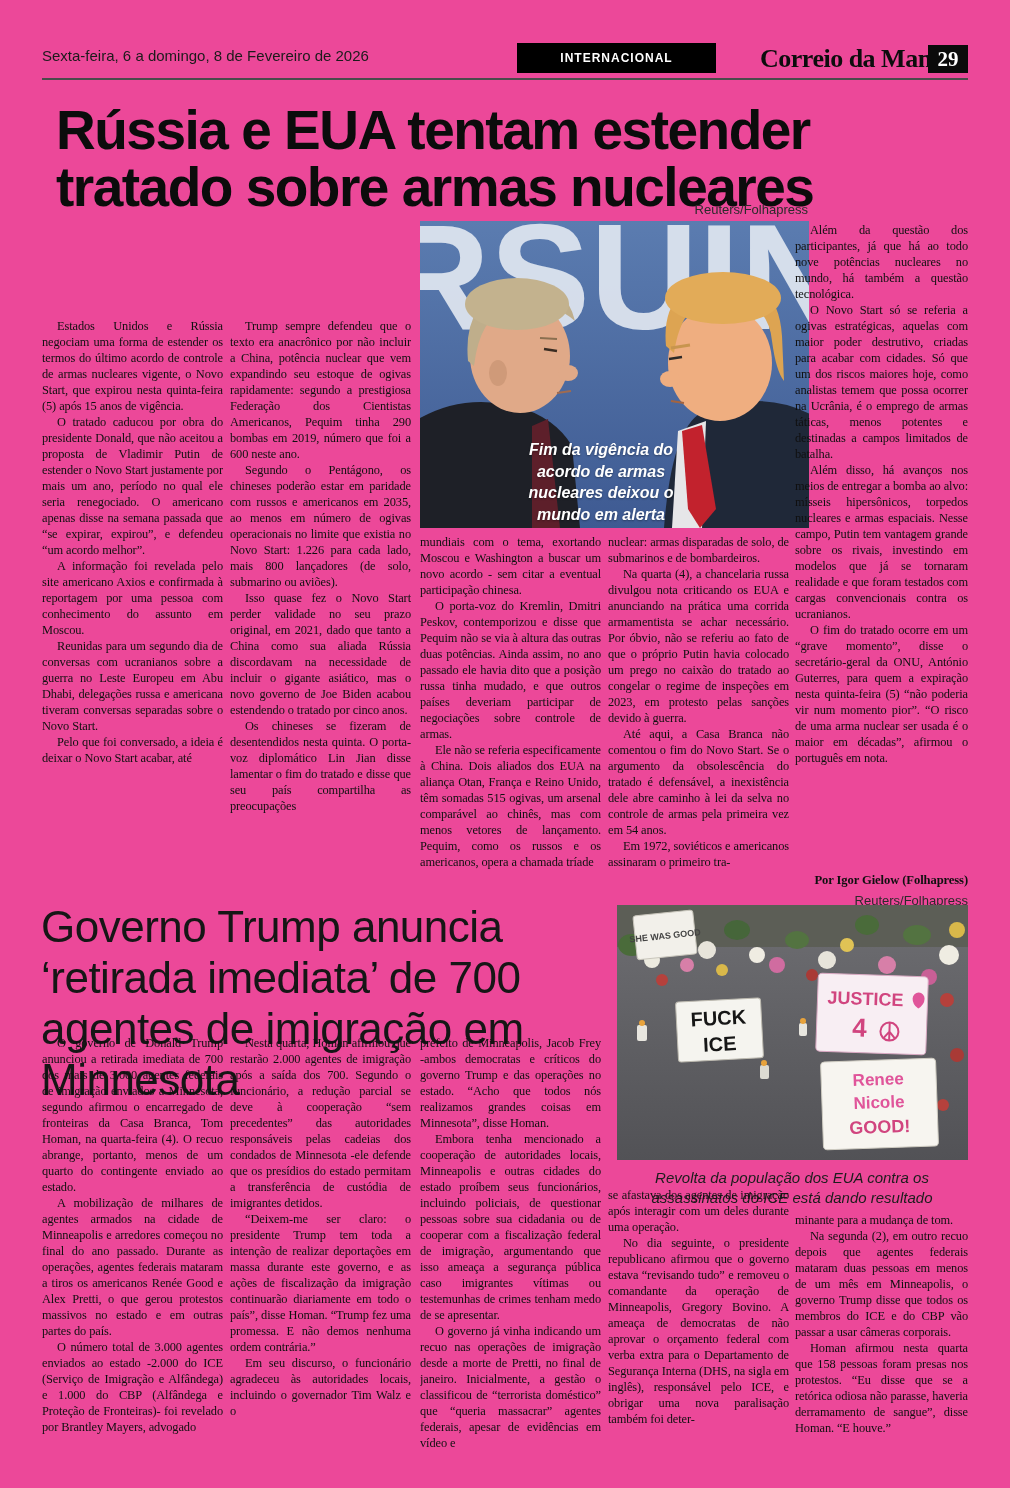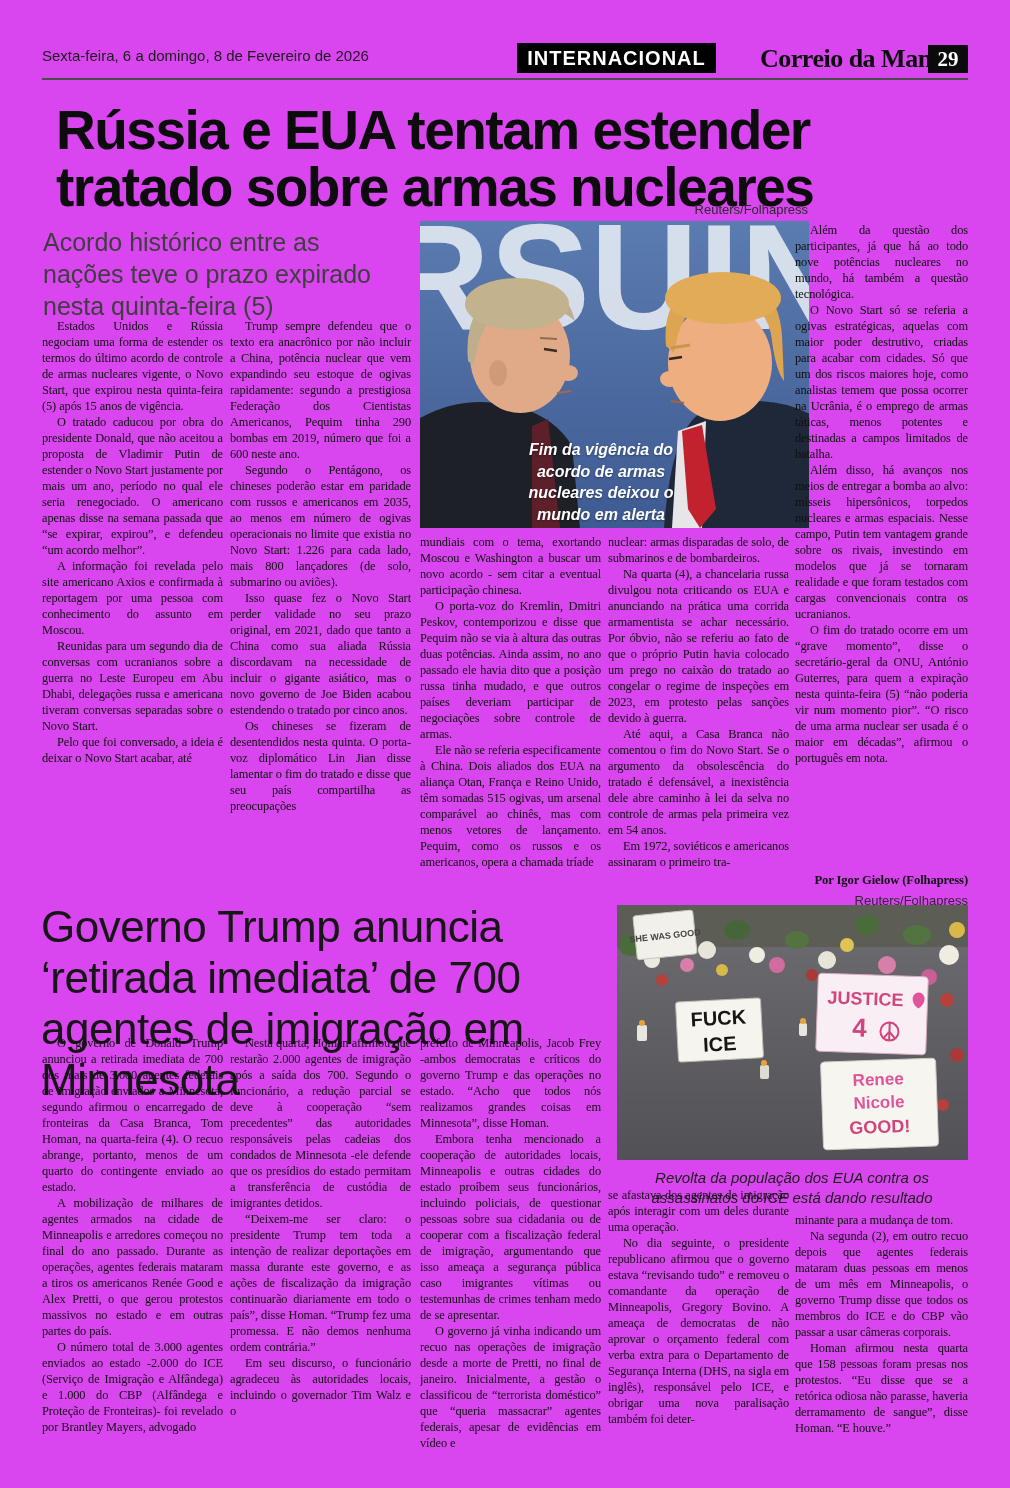--- a/index.html
+++ b/index.html
@@ -1,23 +1,23 @@
 <!DOCTYPE html>
 <html lang="pt"><head>
 <meta charset="utf-8">
 <style>
   html,body{margin:0;padding:0;background:#e9e9e9;}
-  .page{position:relative;width:1010px;height:1488px;background:#d946ef;margin:0 auto;
+  .page{position:relative;width:1010px;height:1488px;background:#ec4899;margin:0 auto;
         font-family:"Liberation Serif",serif;overflow:hidden;}
   .abs{position:absolute;}
 
   
   .date{left:42px;top:47px;font-family:"Liberation Sans",sans-serif;font-size:15px;color:#1b1b1b;}
   .section-box{left:517px;top:43px;width:199px;height:30px;background:#000;color:#fff;
-    font-family:"Liberation Sans",sans-serif;font-weight:bold;font-size:20px;letter-spacing:1px;
+    font-family:"Liberation Sans",sans-serif;font-weight:bold;font-size:12px;letter-spacing:1px;
     display:flex;align-items:center;justify-content:center;}
   .masthead{left:760px;top:44px;font-family:"Liberation Serif",serif;font-weight:bold;
     font-size:26px;color:#0d0d0d;letter-spacing:-0.5px;white-space:nowrap;}
   .pagenum{left:928px;top:45px;width:40px;height:28px;background:#0b0b0b;color:#fff;
     font-family:"Liberation Serif",serif;font-weight:bold;font-size:21px;
     display:flex;align-items:center;justify-content:center;}
   .toprule{left:42px;top:78px;width:926px;height:2px;background:#4b4b4b;}
 
   
   .h1{left:40px;top:86px;width:930px;font-family:"Liberation Sans",sans-serif;font-weight:bold;
@@ -67,21 +67,20 @@
   <div class="abs section-box">
     <span>INTERNACIONAL</span>
   </div>
   <div class="abs masthead">Correio da Manhã</div>
   <div class="abs pagenum">
     <span>29</span>
   </div>
   <div class="abs toprule"></div>
 
   <h1 class="abs h1" style="margin:16px;">Rússia e EUA tentam estender tratado sobre armas nucleares</h1>
-  <div class="abs subhead">Acordo histórico entre as nações teve o prazo expirado nesta quinta-feira (5)</div>
   <div class="abs credit credit1">Reuters/Folhapress</div>
 
   <div class="abs photo1">
     <svg width="389" height="307" viewBox="0 0 389 307">
       <defs>
         <linearGradient id="sky" x1="0" y1="0" x2="0" y2="1">
           <stop offset="0" stop-color="#5b7cb0"></stop>
             <stop offset="1" stop-color="#3e5a92"></stop>
         </linearGradient>
       </defs>

